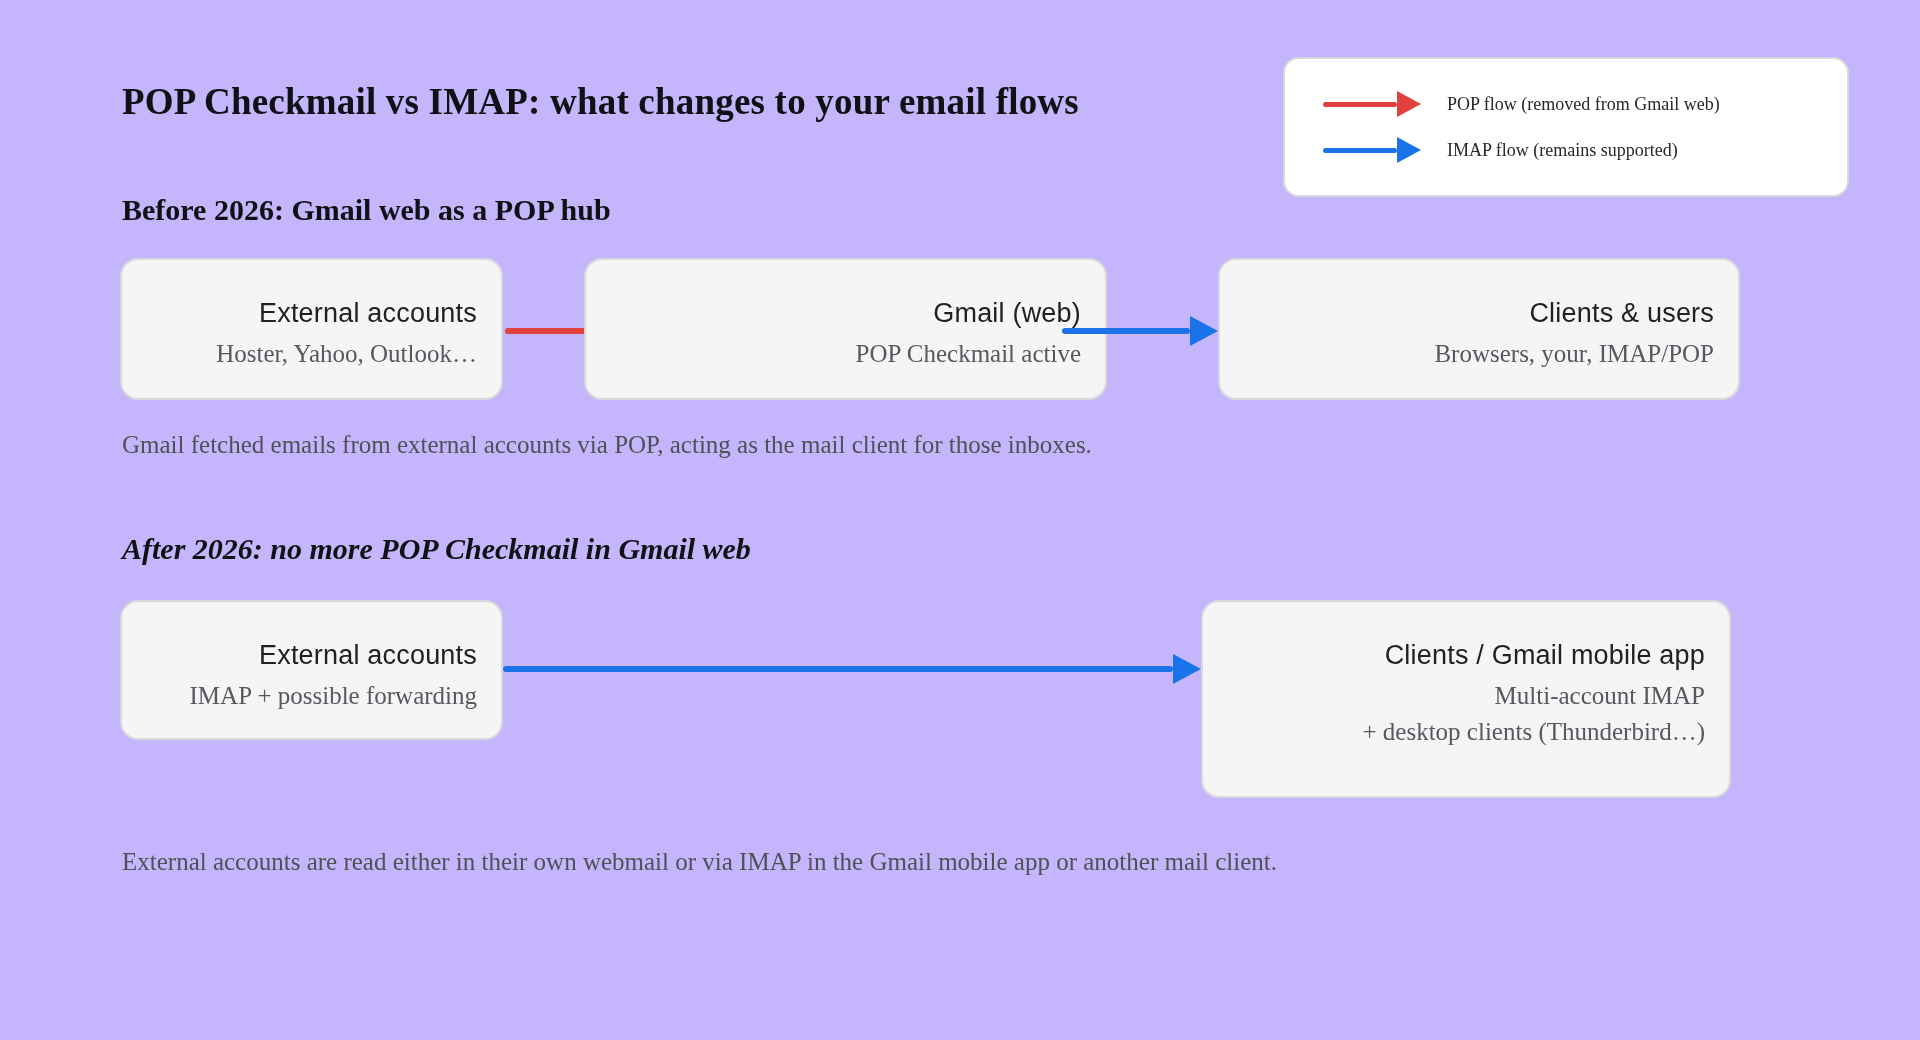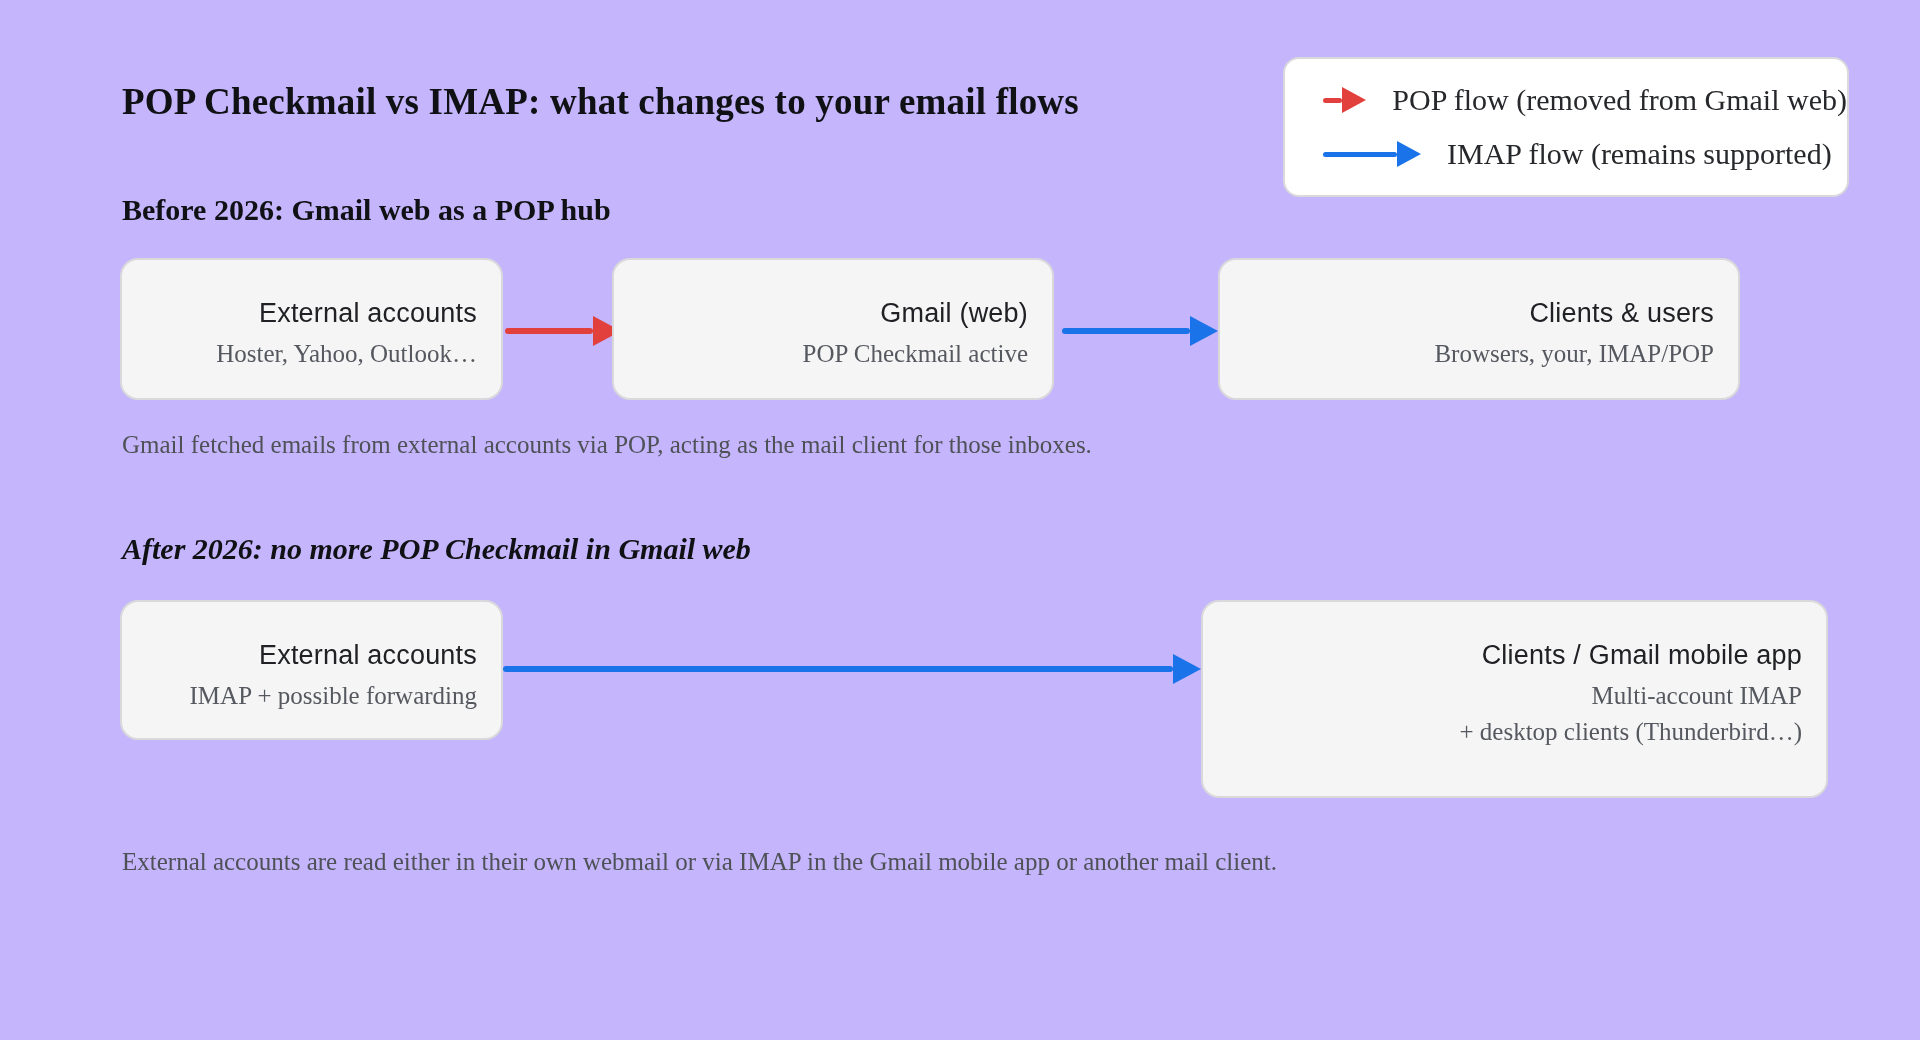--- a/index.html
+++ b/index.html
@@ -30,21 +30,21 @@
              color: #4e5156; white-space: nowrap; }
   .caption-before { top: 431px; }
   .caption-after  { top: 848px; }
 
   
   .legend { position: absolute; left: 1283px; top: 57px; width: 566px; height: 140px;
             background: #ffffff; border: 2px solid var(--node-border); border-radius: 16px;
             display: flex; flex-direction: column; justify-content: center; gap: 20px;
             padding-left: 38px; }
   .legend-row { display: flex; align-items: center; gap: 26px; }
-  .legend-label { font-family: "Liberation Serif", serif; font-size: 30px; color: #26282b;
+  .legend-label { font-family: "Liberation Serif", serif; font-size: 18px; color: #26282b;
                   white-space: nowrap; }
 
   
   .arrow { display: flex; align-items: center; height: 30px; }
   .arrow .shaft { flex: 1; height: 6px; border-radius: 3px; }
   .arrow .head { width: 0; height: 0;
                  border-top: 15px solid transparent; border-bottom: 15px solid transparent;
                  border-left: 28px solid #000; }
   .arrow.pop .shaft { background: var(--pop-red); }
   .arrow.pop .head  { border-left-color: var(--pop-red); }
@@ -64,24 +64,24 @@
   .node { position: absolute; background: var(--node-bg);
           border: 2px solid var(--node-border); border-radius: 18px;
           padding: 38px 24px 0 32px; text-align: right; }
   .node-title { font-family: "Liberation Sans", sans-serif; font-size: 27px; font-weight: 400;
                 color: #202124; letter-spacing: 0.2px; white-space: nowrap; }
   .node-sub { font-family: "Liberation Serif", serif; font-size: 25px; color: var(--text-muted);
               margin-top: 11px; white-space: nowrap; margin-left: 6px; }
   .node-sub + .node-sub { margin-top: 8px; }
 
   .node-a1 { left: 120px;  top: 258px; width: 383px; height: 142px; }
-  .node-a2 { left: 612px;  top: 258px; width: 442px; height: 142px; }
+  .node-a2 { left: 584px;  top: 258px; width: 523px; height: 142px; }
   .node-a3 { left: 1218px; top: 258px; width: 522px; height: 142px; padding-left: 12px; }
   .node-b1 { left: 120px;  top: 600px; width: 383px; height: 140px; }
-  .node-b2 { left: 1201px; top: 600px; width: 627px; height: 198px; }
+  .node-b2 { left: 1201px; top: 600px; width: 530px; height: 198px; }
 </style>
 </head>
 <body>
 
 <div class="canvas">
 
   <h1 class="title">POP Checkmail vs IMAP: what changes to your email flows</h1>
 
   <div class="legend">
     <div class="legend-row">

